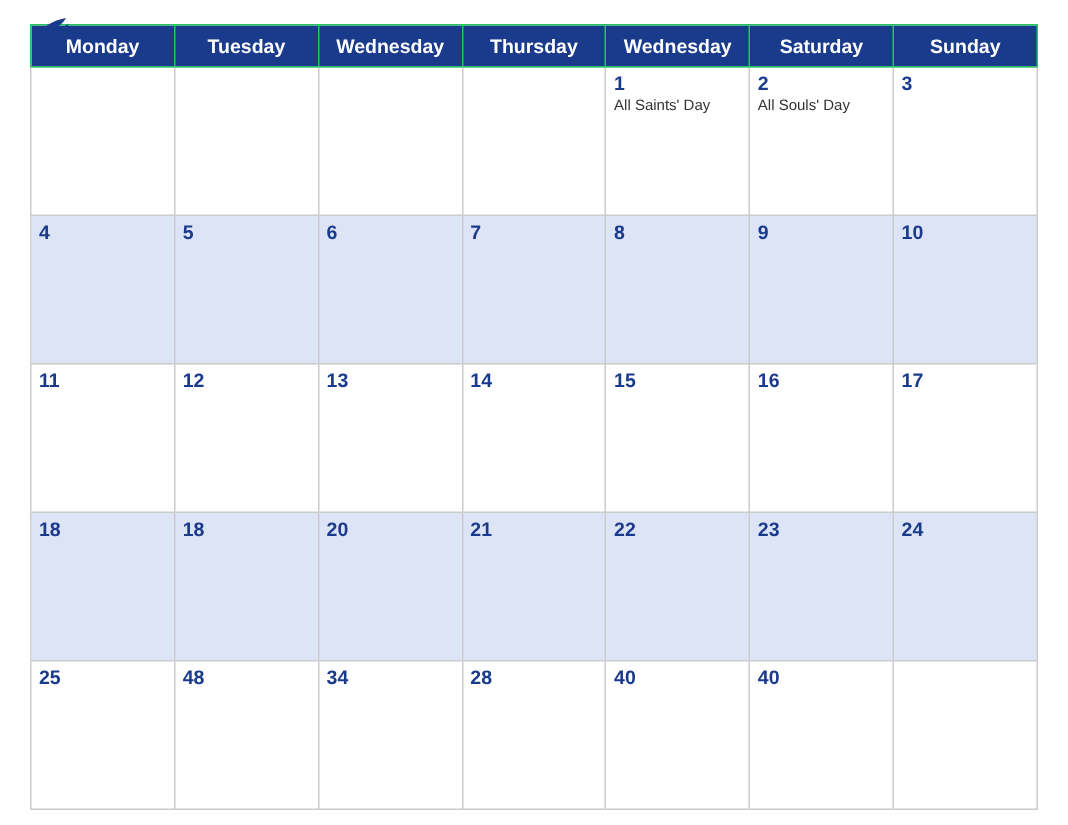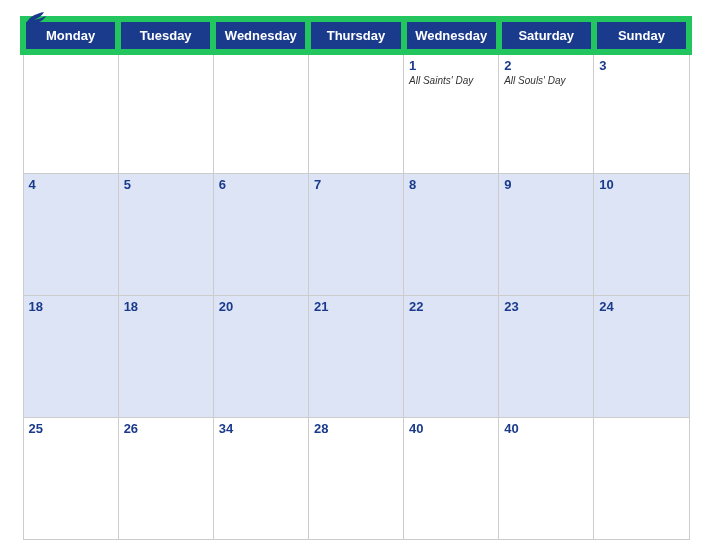--- a/index.html
+++ b/index.html
@@ -68,21 +68,21 @@
       border-collapse: collapse;
       flex: 1;
     }
     .calendar th {
       background-color: #1a3a8c;
       color: #fff;
       font-size: 13px;
       font-weight: bold;
       text-align: center;
       padding: 6px 2px;
-      border: 6px solid #22c55e;
+      border: 1px solid #22c55e;
     }
     .calendar td {
       border: 1px solid #ccc;
       vertical-align: top;
       padding: 3px 5px;
       width: calc(100% / 7);
       height: 72px;
       background: #fff;
     }
     .calendar td.dark-bg {
@@ -92,21 +92,20 @@
       font-size: 13px;
       font-weight: bold;
       color: #1a3a8c;
       display: block;
     }
     .holiday-text {
       font-size: 10px;
       color: #333;
       display: block;
       margin-top: 2px;
-      font-style: italic;
     }
   </style>
 </head>
 <body>
 
 <div class="header">
   <div class="logo">
     <div class="logo-wrapper">
       <div>
         <div class="logo-text-general"></div>
@@ -168,20 +167,43 @@
           <span class="day-num">8</span>
         </td>
         <td class="dark-bg">
           <span class="day-num">9</span>
         </td>
         <td class="dark-bg">
           <span class="day-num">10</span>
         </td>
       </tr>
       <tr>
+        <td>
+          <span class="day-num">11</span>
+        </td>
+        <td>
+          <span class="day-num">12</span>
+        </td>
+        <td>
+          <span class="day-num">13</span>
+        </td>
+        <td>
+          <span class="day-num">14</span>
+        </td>
+        <td>
+          <span class="day-num">15</span>
+        </td>
+        <td>
+          <span class="day-num">16</span>
+        </td>
+        <td>
+          <span class="day-num">17</span>
+        </td>
+      </tr>
+      <tr>
         <td class="dark-bg">
           <span class="day-num">18</span>
         </td>
         <td class="dark-bg">
           <span class="day-num">18</span>
         </td>
         <td class="dark-bg">
           <span class="day-num">20</span>
         </td>
         <td class="dark-bg">
@@ -195,21 +217,21 @@
         </td>
         <td class="dark-bg">
           <span class="day-num">24</span>
         </td>
       </tr>
       <tr>
         <td>
           <span class="day-num">25</span>
         </td>
         <td>
-          <span class="day-num">26</span>
+          <span class="day-num">48</span>
         </td>
         <td>
           <span class="day-num">34</span>
         </td>
         <td>
           <span class="day-num">28</span>
         </td>
         <td>
           <span class="day-num">40</span>
         </td>

